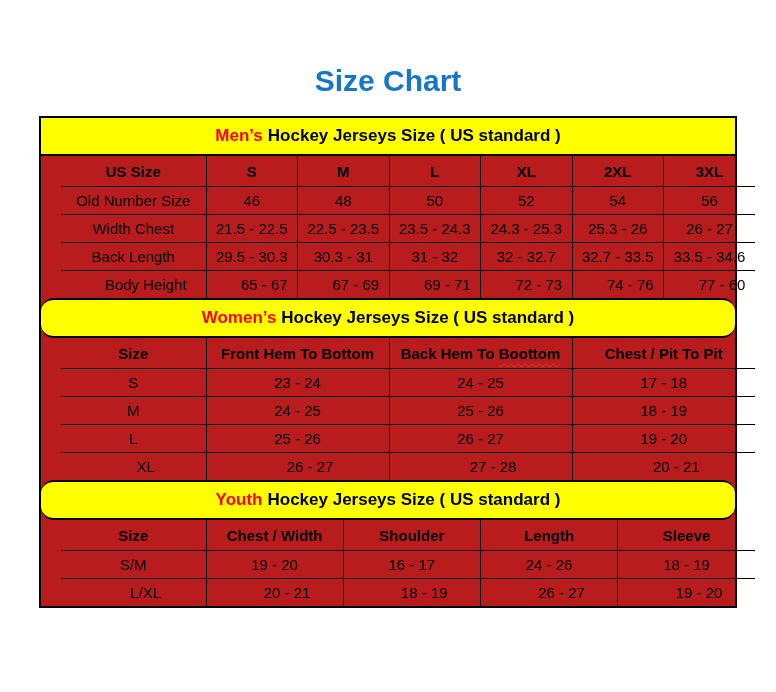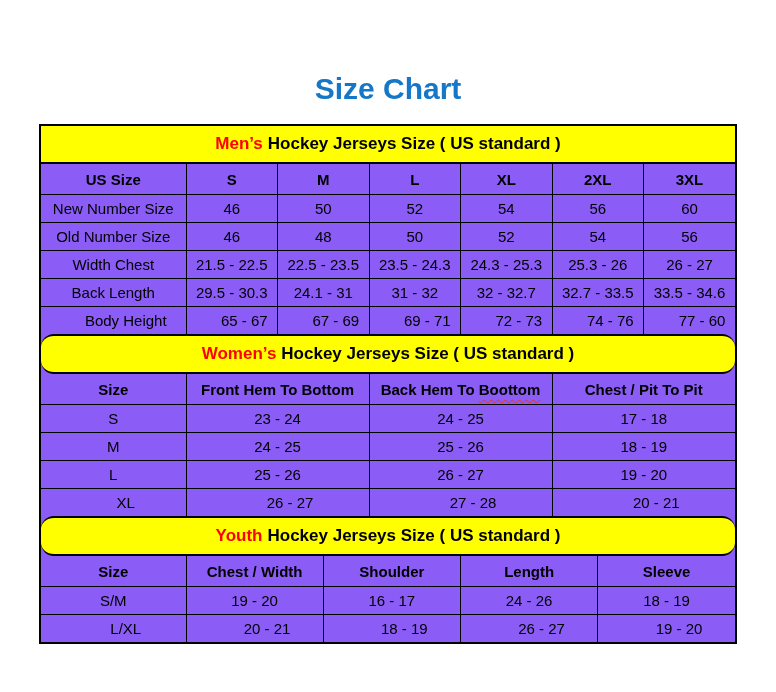--- a/index.html
+++ b/index.html
@@ -10,34 +10,34 @@
   .page {
     position: relative;
     width: 776px;
     height: 692px;
     background: #ffffff;
     overflow: hidden;
     font-family: "Liberation Sans", sans-serif;
     color: #000000;
   }
   .page-title {
-    margin: 8px;
+    margin: 0;
     padding-top: 62px;
     text-align: center;
     font-size: 30px;
     line-height: 38px;
     font-weight: 700;
     color: #1577c8;
   }
   .size-chart {
     width: 698px;
     margin: 16px auto 0 auto;
     border: 2px solid #000000;
     box-sizing: border-box;
-    background: #8b5cf6;
+    background: #b91c1c;
   }
   .band {
     height: 36px;
     background: #ffff00;
     border-bottom: 2px solid #000000;
     display: flex;
     align-items: center;
     justify-content: center;
     font-size: 17px;
     font-weight: 700;
@@ -48,20 +48,21 @@
     border-radius: 13px;
   }
   .band .accent {
     color: #ff0000;
     margin-right: 5px;
   }
   table.grid {
     width: 100%;
     border-collapse: collapse;
     table-layout: fixed;
+    margin-left: 20px;
   }
   table.grid th,
   table.grid td {
     border: 1px solid #000000;
     text-align: center;
     vertical-align: middle;
     padding: 0 2px;
     font-size: 15px;
     color: #000000;
     overflow: hidden;
@@ -112,50 +113,41 @@
         <tr>
           <th>US Size</th>
           <th>S</th>
           <th>M</th>
           <th>L</th>
           <th>XL</th>
           <th>2XL</th>
           <th>3XL</th>
         </tr>
         <tr>
-          <td class="label-plain">New Number Size</td>
-          <td>46</td>
-          <td>50</td>
-          <td>52</td>
-          <td>54</td>
-          <td>56</td>
-          <td>60</td>
-        </tr>
-        <tr>
           <td class="label-plain">Old Number Size</td>
           <td>46</td>
           <td>48</td>
           <td>50</td>
           <td>52</td>
           <td>54</td>
           <td>56</td>
         </tr>
         <tr>
           <td class="label-plain">Width Chest</td>
           <td>21.5 - 22.5</td>
           <td>22.5 - 23.5</td>
           <td>23.5 - 24.3</td>
           <td>24.3 - 25.3</td>
           <td>25.3 - 26</td>
           <td>26 - 27</td>
         </tr>
         <tr>
           <td class="label-plain">Back Length</td>
           <td>29.5 - 30.3</td>
-          <td>24.1 - 31</td>
+          <td>30.3 - 31</td>
           <td>31 - 32</td>
           <td>32 - 32.7</td>
           <td>32.7 - 33.5</td>
           <td>33.5 - 34.6</td>
         </tr>
         <tr>
           <td class="label-plain">Body Height</td>
           <td>65 - 67</td>
           <td>67 - 69</td>
           <td>69 - 71</td>

